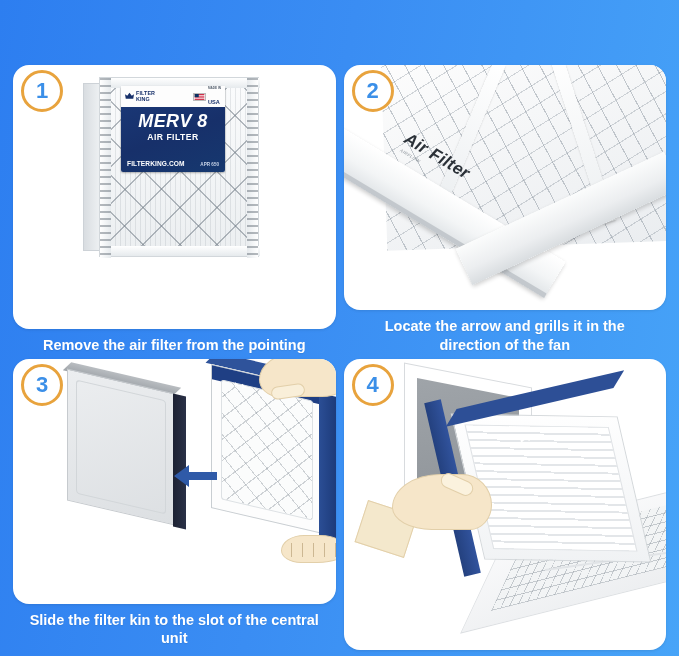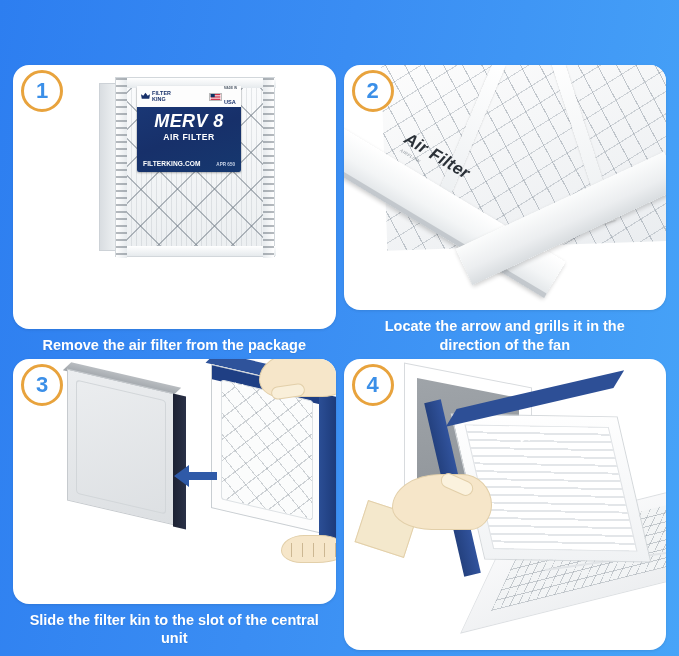--- a/index.html
+++ b/index.html
@@ -92,21 +92,21 @@
     text-align: center;
     line-height: 1.28;
     padding: 7px 14px 2px 14px;
     text-shadow: 0 1px 1px rgba(0,0,0,0.08);
   }
   .art { position: absolute; inset: 0; }
 
   
   .f1-wrap {
     position: absolute;
-    left: 86px; top: 12px;
+    left: 70px; top: 12px;
     width: 160px; height: 180px;
   }
   .f1-side {
     position: absolute; left: 0; top: 6px;
     width: 18px; height: 168px;
     background: linear-gradient(90deg,#d9dde1,#eef1f3);
     border: 1px solid #cdd2d7;
   }
   .f1-face {
     position: absolute; left: 16px; top: 0;
@@ -510,21 +510,21 @@
                 <div class="merv-sub">AIR FILTER</div>
                 <div class="f1-label-bot">
                   <span class="site">FILTERKING.COM</span>
                   <span class="apr">APR 650</span>
                 </div>
               </div>
             </div>
           </div>
         </div>
       </div>
-      <div class="caption">Remove the air filter from the package</div>
+      <div class="caption">Remove the air filter from the pointing</div>
     </div>
 
     <div class="step">
       <div class="card p2">
         <div class="badge">2</div>
 
         <div class="art">
           <div class="p2-mesh"></div>
           <div class="p2-strut p2-strut-a"></div>
           <div class="p2-strut p2-strut-b"></div>

